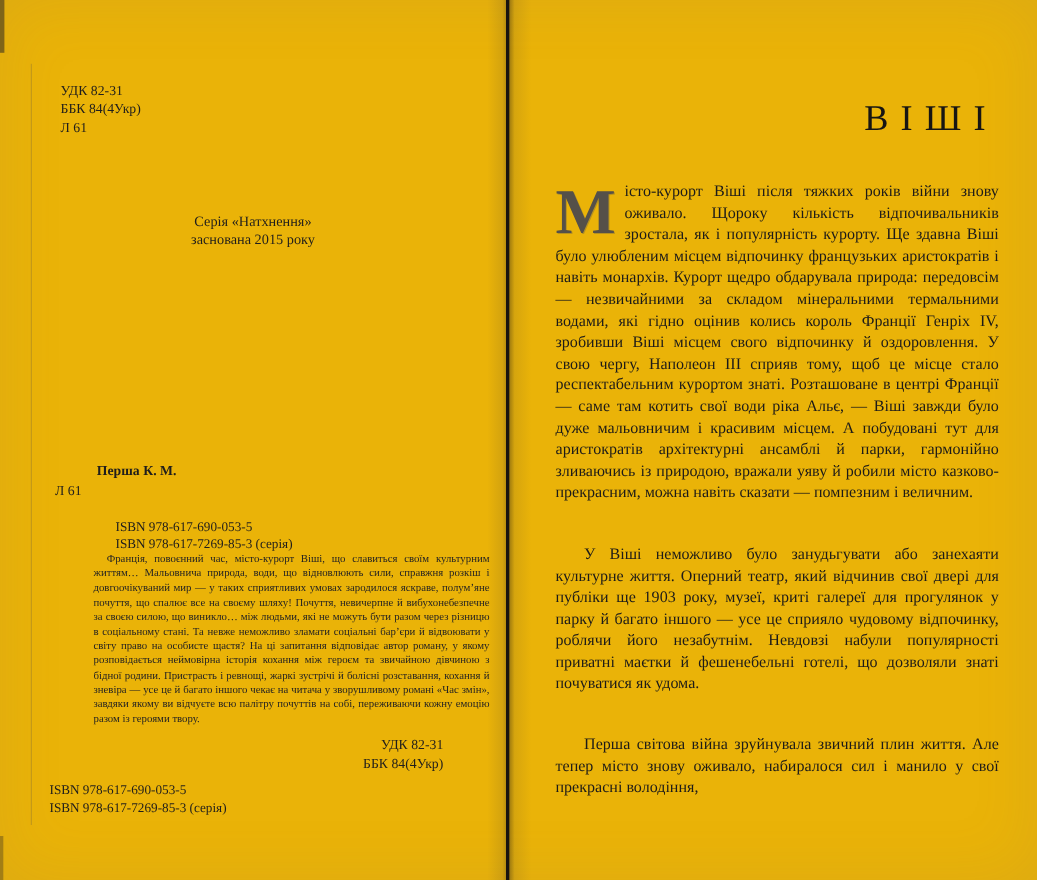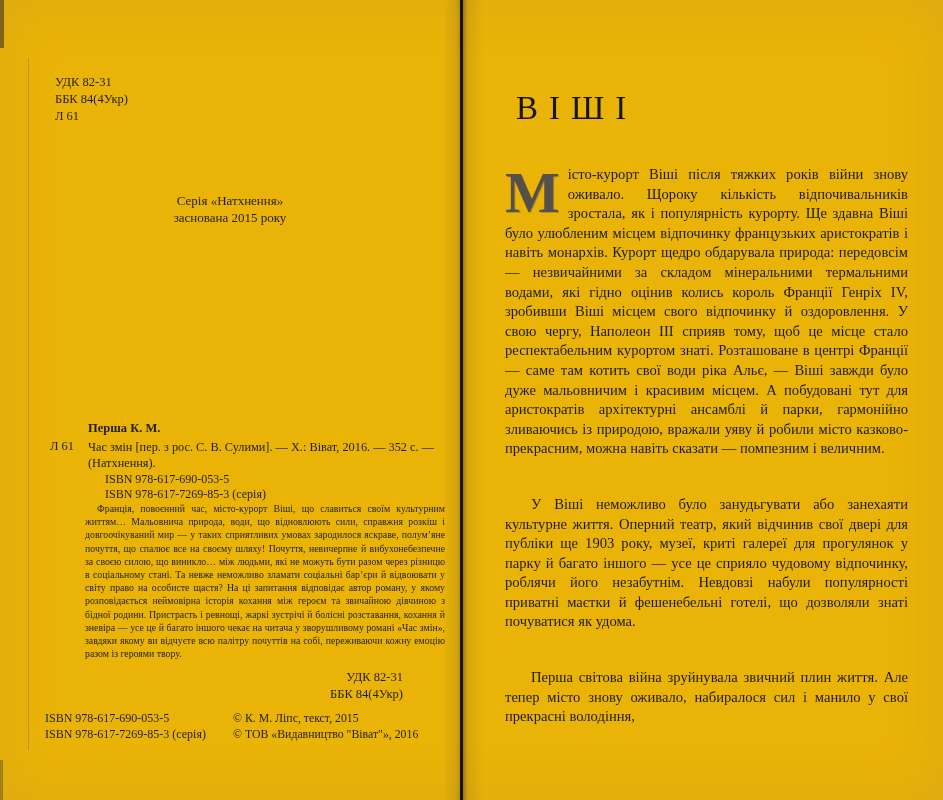--- a/index.html
+++ b/index.html
@@ -30,21 +30,21 @@
   .biblio-index{left:50px;top:439px;font-size:12.5px;}
   .biblio-desc{left:88px;top:439px;width:366px;font-size:12.3px;line-height:16px;}
   .biblio-isbn{left:105px;top:472px;font-size:12px;line-height:15px;}
   .annotation{left:85px;top:502px;width:360px;font-size:9.8px;line-height:13.2px;text-align:justify;text-indent:12px;color:#262422;}
   .udc-bottom{left:248px;top:669px;width:155px;text-align:right;font-size:12.5px;line-height:16.5px;}
   .footer-isbn{left:45px;top:710px;font-size:12px;line-height:16px;}
   .footer-copy{left:233px;top:710px;font-size:11.8px;line-height:16px;}
 
   
   .page-right{left:466px;top:0;width:477px;height:800px;}
-  .chapter-title{left:39px;top:90px;width:402px;text-align:left;
+  .chapter-title{left:39px;top:90px;width:402px;text-align:right;
     font-size:33px;letter-spacing:11px;padding-left:11px;box-sizing:border-box;
     font-weight:500;color:#171513;}
   .body-text{left:39px;top:165px;width:403px;font-size:14.6px;line-height:19.6px;
     text-align:justify;color:#1d1b19;}
   .body-text p{margin:0;}
   .body-text p.indent{text-indent:26px;margin-top:36px;}
   .dropcap{float:left;font-size:58px;line-height:52px;padding:2px 8px 0 0;
     color:#555049;font-weight:bold;text-shadow:1px 1px 0 rgba(90,85,78,0.35);}
 </style>
 </head>
@@ -64,43 +64,38 @@
       <div>Л 61</div>
     </div>
 
     <div class="abs series">
       <div>Серія «Натхнення»</div>
       <div>заснована 2015 року</div>
     </div>
 
     <div class="abs biblio-author">Перша К. М.</div>
     <div class="abs biblio-index">Л 61</div>
-    <div class="abs biblio-desc">Час змін [пер. з рос. С. В. Сулими]. — Х.: Віват, 2016. — 352 с. — (Натхнення).</div>
 
     <div class="abs biblio-isbn">
       <div>ISBN 978-617-690-053-5</div>
       <div>ISBN 978-617-7269-85-3 (серія)</div>
     </div>
 
     <div class="abs annotation">Франція, повоєнний час, місто-курорт Віші, що славиться своїм культурним життям… Мальовнича природа, води, що відновлюють сили, справжня розкіш і довгоочікуваний мир — у таких сприятливих умовах зародилося яскраве, полум’яне почуття, що спалює все на своєму шляху! Почуття, невичерпне й вибухонебезпечне за своєю силою, що виникло… між людьми, які не можуть бути разом через різницю в соціальному стані. Та невже неможливо зламати соціальні бар’єри й відвоювати у світу право на особисте щастя? На ці запитання відповідає автор роману, у якому розповідається неймовірна історія кохання між героєм та звичайною дівчиною з бідної родини. Пристрасть і ревнощі, жаркі зустрічі й болісні розставання, кохання й зневіра — усе це й багато іншого чекає на читача у зворушливому романі «Час змін», завдяки якому ви відчуєте всю палітру почуттів на собі, переживаючи кожну емоцію разом із героями твору.</div>
 
     <div class="abs udc-bottom">
       <div>УДК 82-31</div>
       <div>ББК 84(4Укр)</div>
     </div>
 
     <div class="abs footer-isbn">
       <div>ISBN 978-617-690-053-5</div>
       <div>ISBN 978-617-7269-85-3 (серія)</div>
     </div>
 
-    <div class="abs footer-copy">
-      <div>© К. М. Ліпс, текст, 2015</div>
-      <div>© ТОВ «Видавництво "Віват"», 2016</div>
-    </div>
 
   </div>
 
   <div class="abs fold-shadow"></div>
   <div class="abs fold-line"></div>
 
   <div class="abs page-right">
 
     <div class="abs chapter-title">ВІШІ</div>
 

